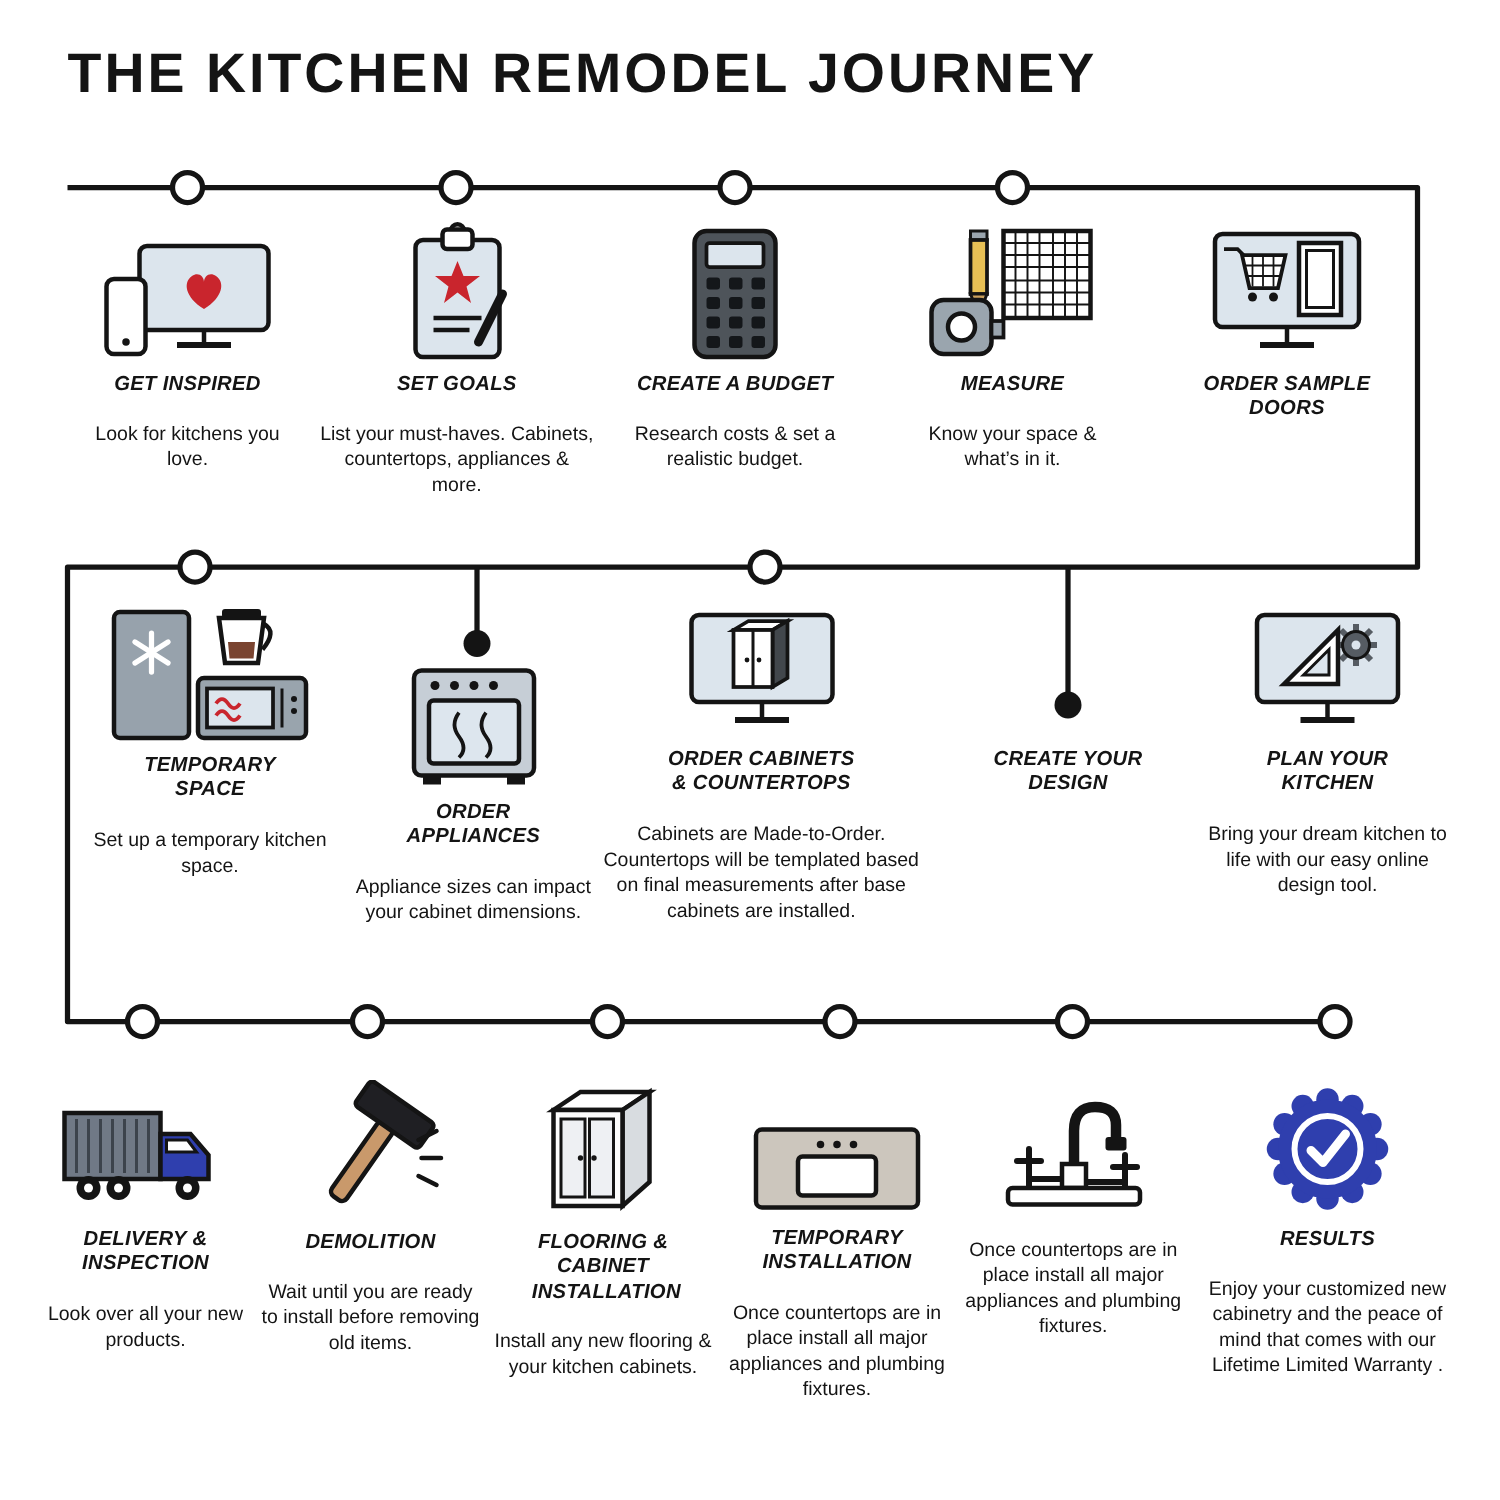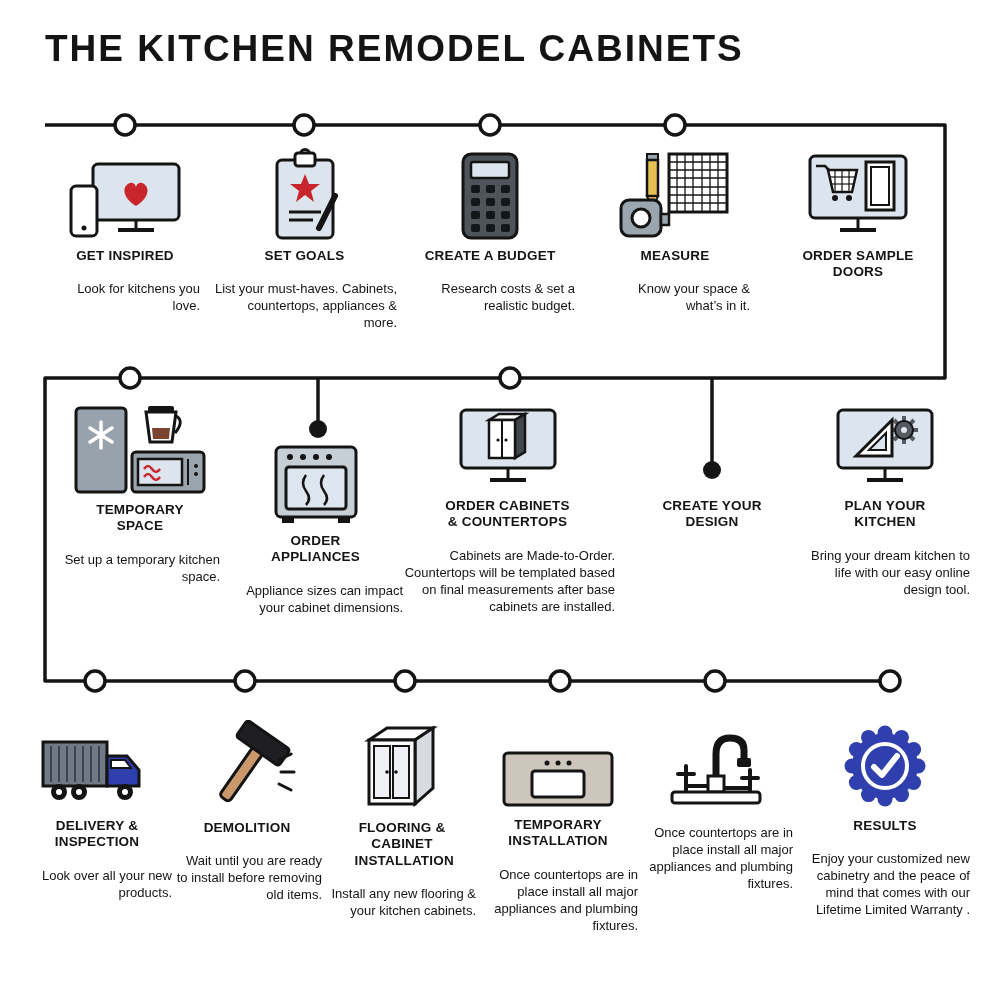--- a/index.html
+++ b/index.html
@@ -3,29 +3,29 @@
 <meta charset="utf-8">
 <style>
   html,body{margin:0;padding:0;background:#ffffff;}
   .canvas{position:relative;width:1000px;height:1000px;background:#fff;overflow:hidden;
           font-family:"Liberation Sans", sans-serif;color:#141414;}
   .connector{position:absolute;left:0;top:0;z-index:0;}
   h1.title{position:absolute;left:45px;top:28px;margin:0;font-size:37px;font-weight:bold;
            letter-spacing:2px;color:#141414;z-index:2;}
   .step{position:absolute;z-index:1;text-align:center;}
   .icon-box{display:flex;align-items:flex-end;justify-content:center;margin-bottom:8px;}
-  .step h3{margin:0 auto 5px auto;font-size:13.5px;font-weight:bold;line-height:1.22;letter-spacing:.2px;}
-  .step p{margin:17px auto;font-size:13px;line-height:1.3;text-align:right;}
+  .step h3{margin:0 auto 5px auto;font-size:13.5px;font-weight:bold;line-height:1.22;letter-spacing:.2px;font-style:italic;}
+  .step p{margin:17px auto;font-size:13px;line-height:1.3;}
 </style>
 </head>
 <body>
 
 <div class="canvas">
 
-  <h1 class="title">THE KITCHEN REMODEL CABINETS</h1>
+  <h1 class="title">THE KITCHEN REMODEL JOURNEY</h1>
 
   <svg class="connector" width="1000" height="1000" viewBox="0 0 1000 1000">
     <g fill="none" stroke="#141414" stroke-width="3.5" stroke-linejoin="round">
       <path d="M45 125 H945 V378 H45 V681 H890"></path>
       <line x1="318" y1="378" x2="318" y2="424"></line>
       <line x1="712" y1="378" x2="712" y2="466"></line>
     </g>
     <g fill="#ffffff" stroke="#141414" stroke-width="3.5">
       <circle cx="125" cy="125" r="10"></circle>
         <circle cx="304" cy="125" r="10"></circle>

